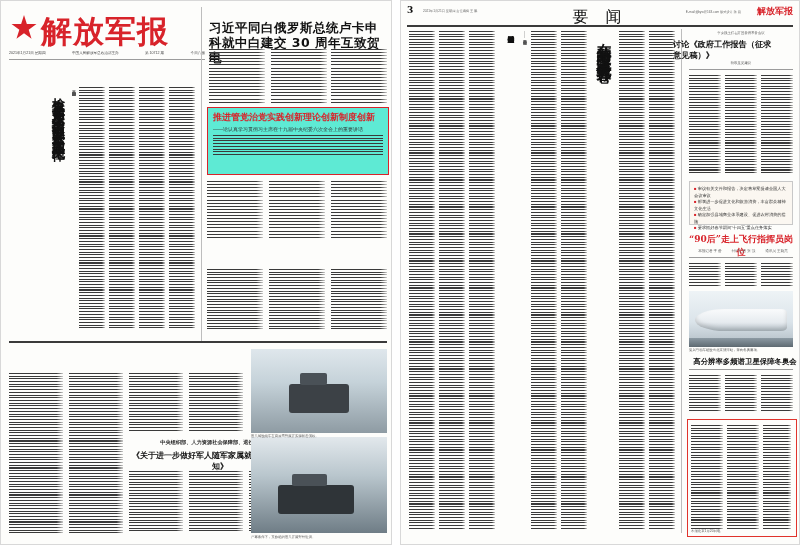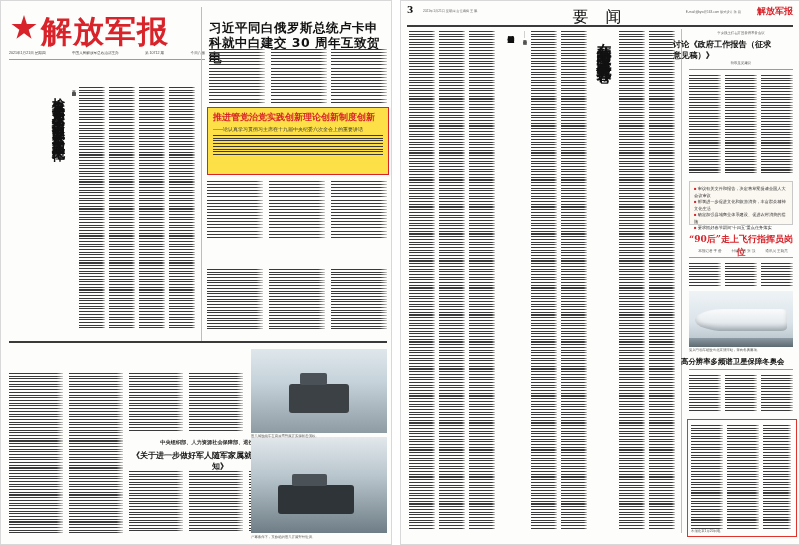--- a/index.html
+++ b/index.html
@@ -115,21 +115,21 @@
     position: absolute; left: 208px; top: 20px;
     width: 178px;
     font-size: 12.5px;
     text-align: left;
   }
   .red-art {
     position: absolute; left: 206px; top: 106px;
     width: 182px; height: 68px;
     padding: 4px 5px;
     box-sizing: border-box;
-    background: #fde047;
+    background: #5eead4;
   }
   .red-art .rh {
     font-family: "DejaVu Serif", serif;
     font-weight: bold; color: #d8232a;
     font-size: 9px; line-height: 1.2;
   }
   .red-art .rs {
     margin-top: 3px;
     font-size: 5px; color: #333; line-height: 1.3;
   }
@@ -390,21 +390,21 @@
     </div>
     <div class="hrule" style="position:absolute;left:288px;top:256px;width:104px;"></div>
 
     <div class="tcol dense fade-end" style="position:absolute;left:288px;top:262px;width:32px;height:24px;"></div>
     <div class="tcol dense fade-end" style="position:absolute;left:324px;top:262px;width:32px;height:24px;"></div>
     <div class="tcol dense fade-end" style="position:absolute;left:360px;top:262px;width:32px;height:24px;"></div>
 
     <div class="train" style="left:288px;top:290px;width:104px;height:56px;"></div>
     <div class="caption" style="position:absolute;left:288px;top:347px;width:104px;">复兴号动车组驶出北京清河站，奔向冬奥赛场。</div>
 
-    <div class="r-big-1" style="left:280px;top:356px;width:104px;font-size:7.4px;text-align:left;">高分辨率多频谱卫星保障冬奥会</div>
+    <div class="r-big-1" style="left:292px;top:356px;width:104px;font-size:7.4px;text-align:center;">高分辨率多频谱卫星保障冬奥会</div>
     <div class="hrule" style="position:absolute;left:288px;top:368px;width:104px;"></div>
     <div class="tcol dense fade-end" style="position:absolute;left:288px;top:374px;width:32px;height:36px;"></div>
     <div class="tcol dense fade-end" style="position:absolute;left:324px;top:374px;width:32px;height:36px;"></div>
     <div class="tcol dense fade-end" style="position:absolute;left:360px;top:374px;width:32px;height:36px;"></div>
 
     <div class="hl-red-box2" style="position:absolute;left:286px;top:418px;width:108px;height:116px;"></div>
     <div class="tcol dense fade-end" style="position:absolute;left:290px;top:424px;width:32px;height:104px;"></div>
     <div class="tcol dense fade-end" style="position:absolute;left:326px;top:424px;width:32px;height:104px;"></div>
     <div class="tcol dense fade-end" style="position:absolute;left:362px;top:424px;width:28px;height:104px;"></div>
     <div class="tiny" style="position:absolute;left:290px;top:528px;">本报北京1月20日电</div>

